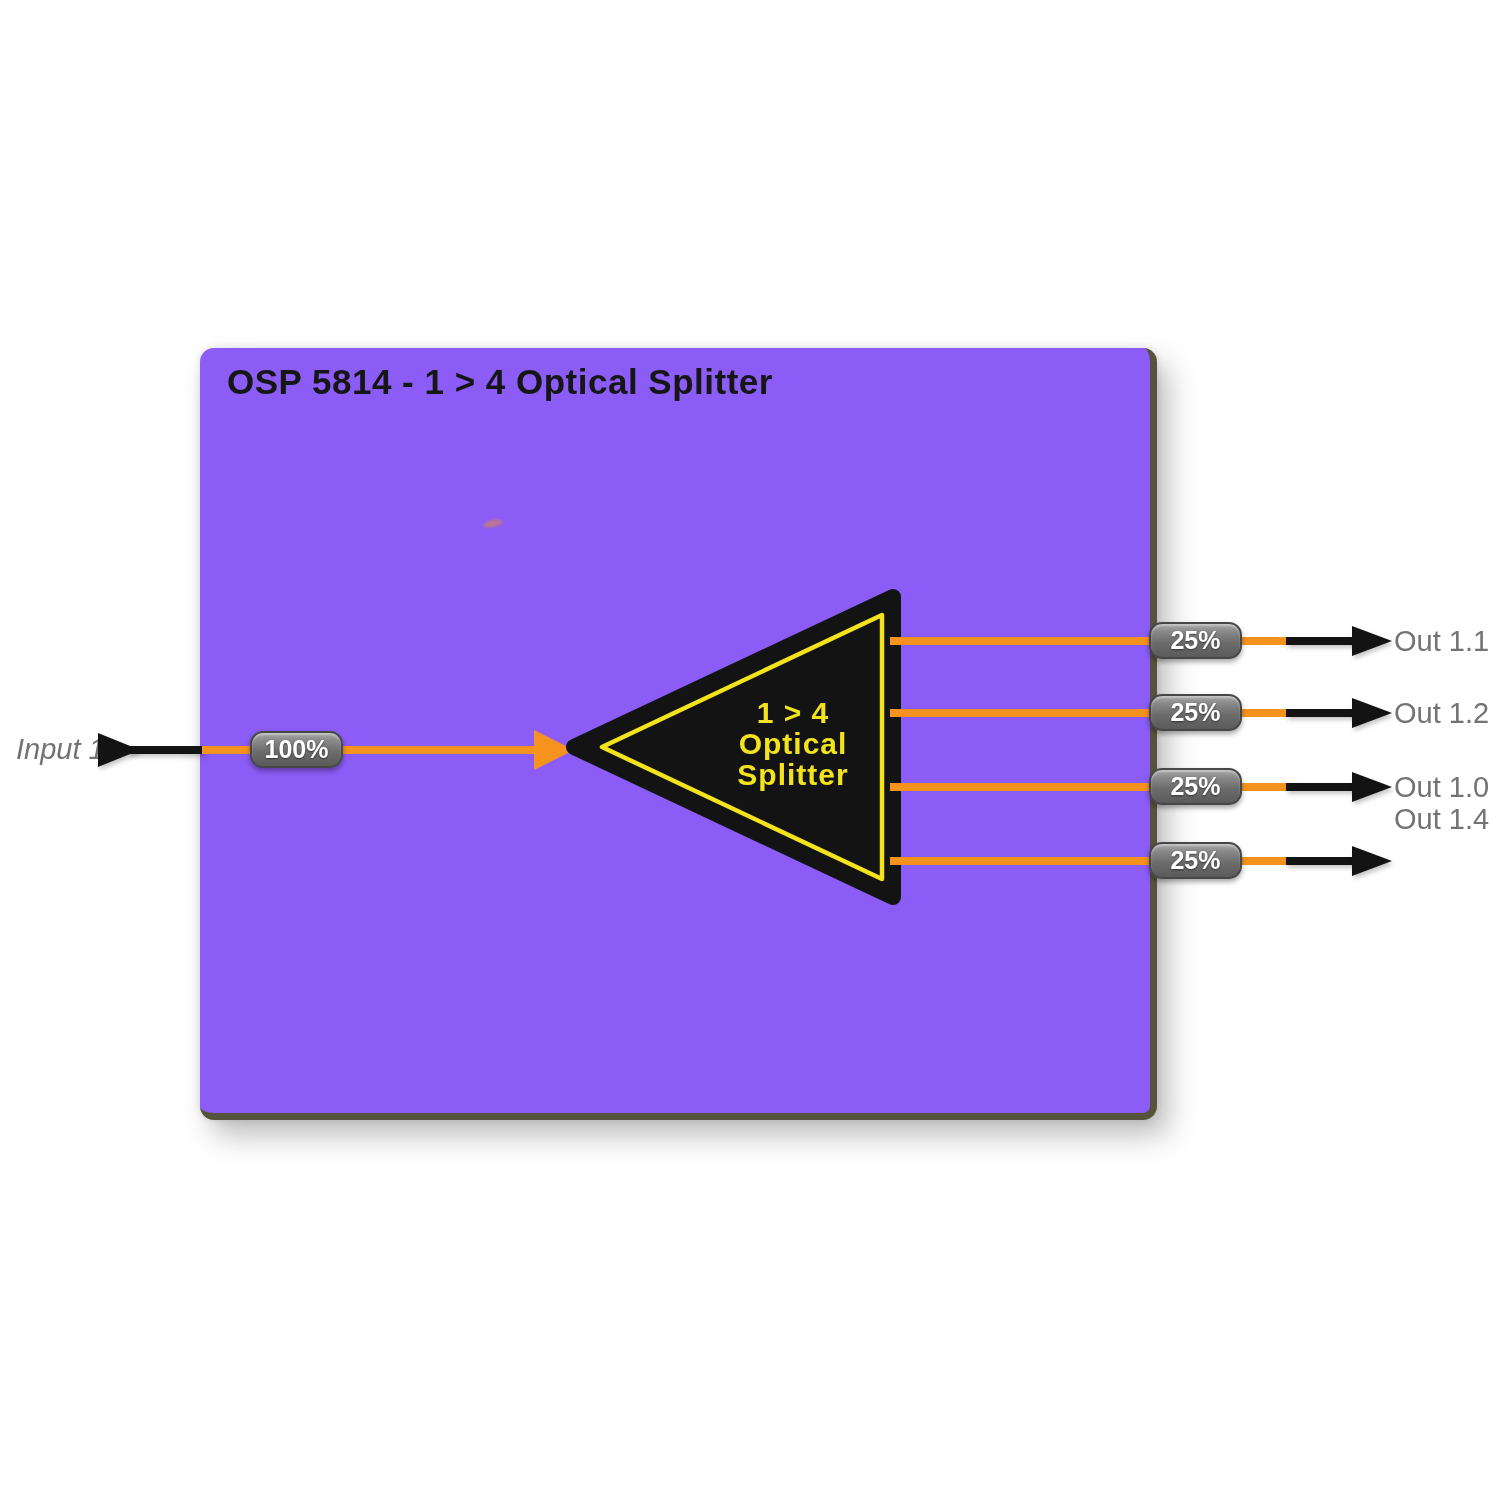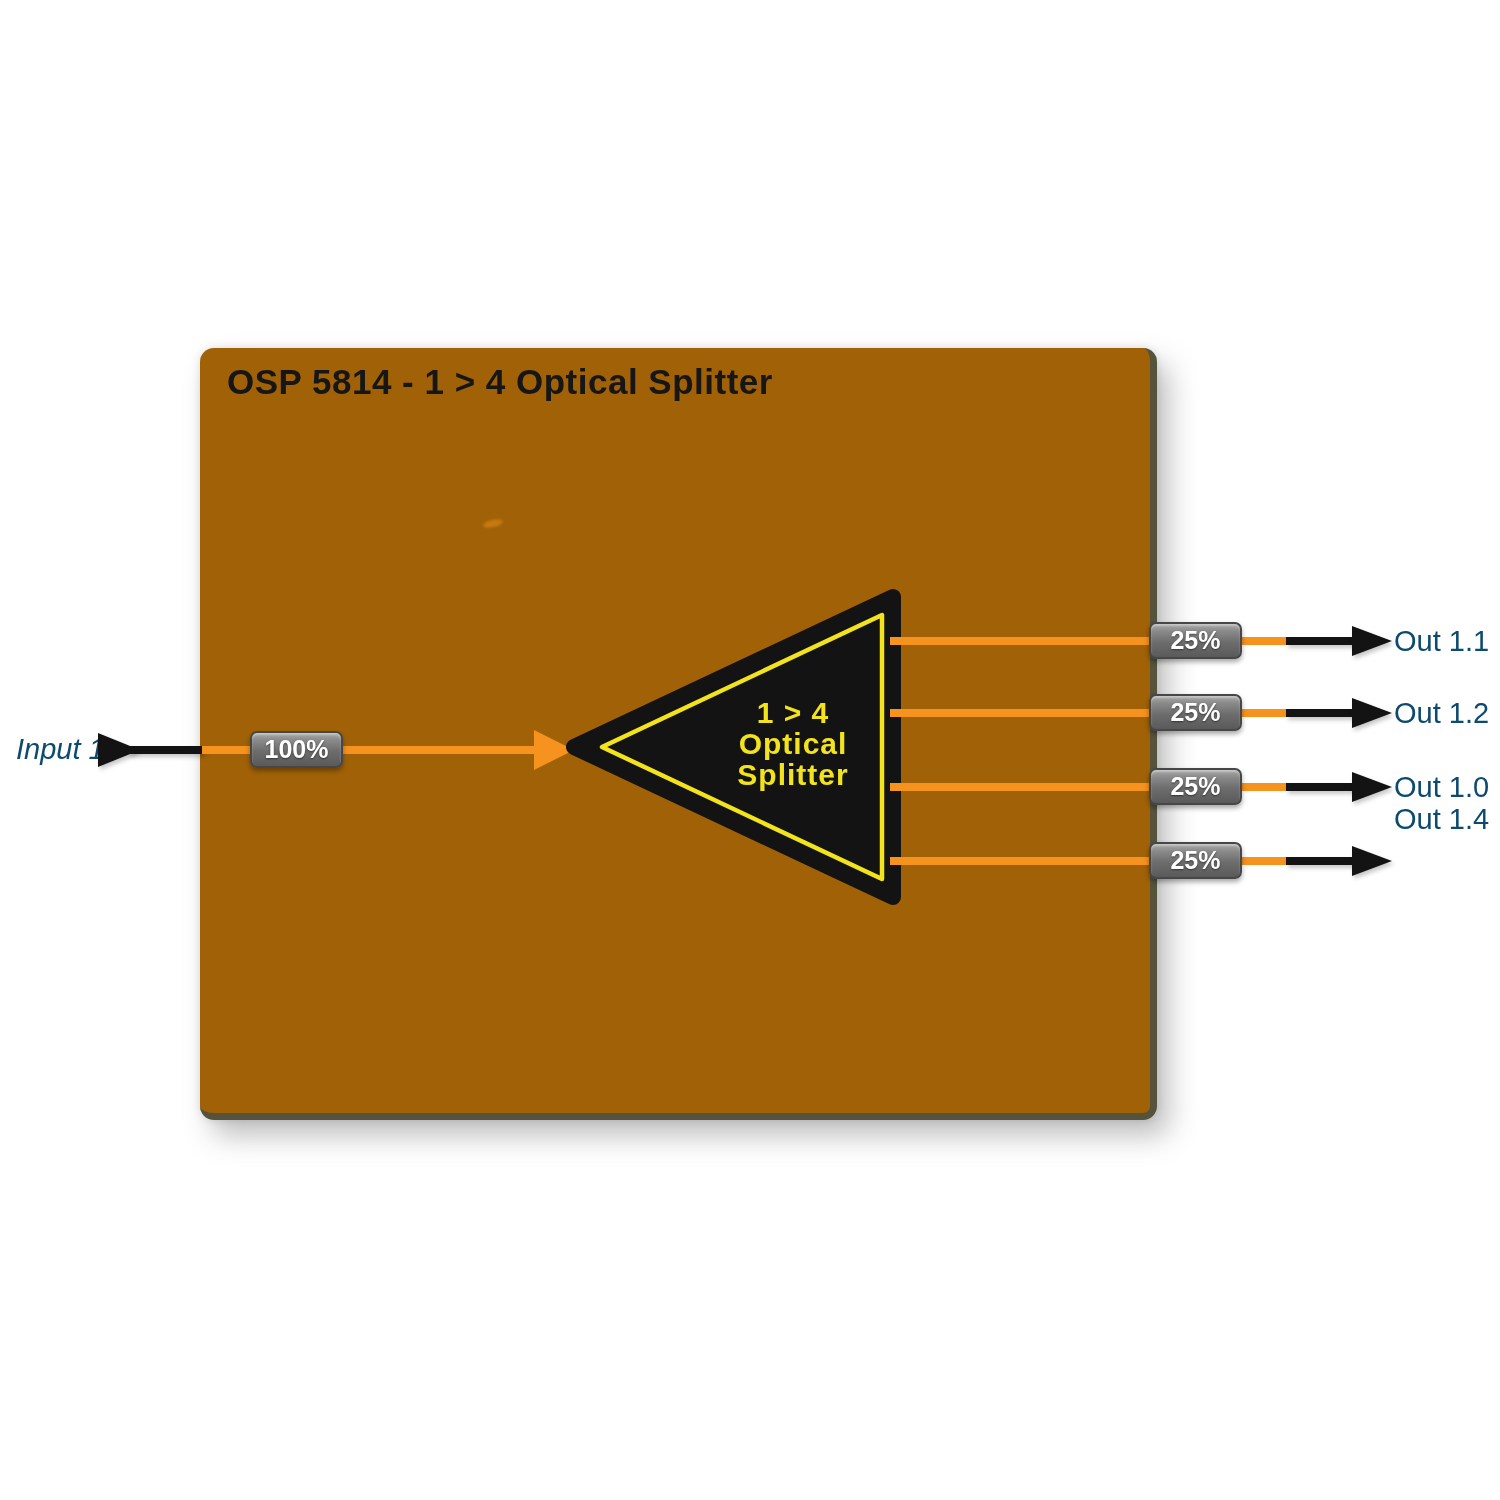--- a/index.html
+++ b/index.html
@@ -10,21 +10,21 @@
     overflow: hidden;
   }
   .stage { position: relative; width: 1500px; height: 1500px; }
 
   
   .card {
     position: absolute;
     left: 200px; top: 348px;
     width: 957px; height: 772px;
     box-sizing: border-box;
-    background: #a16207;
+    background: #8b5cf6;
     border-right: 7px solid #56533d;
     border-bottom: 7px solid #56533d;
     border-radius: 14px;
     box-shadow: 0 0 8px rgba(0,0,0,0.12), 12px 16px 28px rgba(90,90,90,0.38);
   }
   .card-title {
     position: absolute;
     left: 27px; top: 14px;
     font-size: 35px;
     font-weight: bold;
@@ -63,35 +63,35 @@
   .tri-orange {
     border-left: 40px solid #f6921e;
     border-top-width: 20px; border-bottom-width: 20px;
   }
 
   .badge {
     position: absolute;
     box-sizing: border-box;
     width: 93px; height: 37px;
     border: 2px solid #474747;
-    border-radius: 7px;
+    border-radius: 13px;
     background: linear-gradient(180deg, #a9a9a9 0%, #8a8a8a 22%, #6d6d6d 55%, #5a5a5a 100%);
     box-shadow: 0 3px 5px rgba(0,0,0,0.35), inset 0 2px 2px rgba(255,255,255,0.35);
     color: #ffffff;
     font-size: 25px;
     font-weight: bold;
     text-align: center;
     line-height: 33px;
     text-shadow: 0 1px 2px rgba(0,0,0,0.5);
   }
 
   .io-label {
     position: absolute;
     font-size: 29px;
-    color: #0c4a6e;
+    color: #737373;
     white-space: nowrap;
   }
 
   
   .input-label   { left: 16px;  top: 733px; font-style: italic; }
   .in-arrow      { left: 98px;  top: 733px; }
   .in-black-line { left: 128px; top: 746px; width: 76px; }
   .in-orange-line{ left: 202px; top: 746px; width: 346px; }
   .in-orange-arrow { left: 534px; top: 730px; }
   .in-badge      { left: 250px; top: 731px; }

